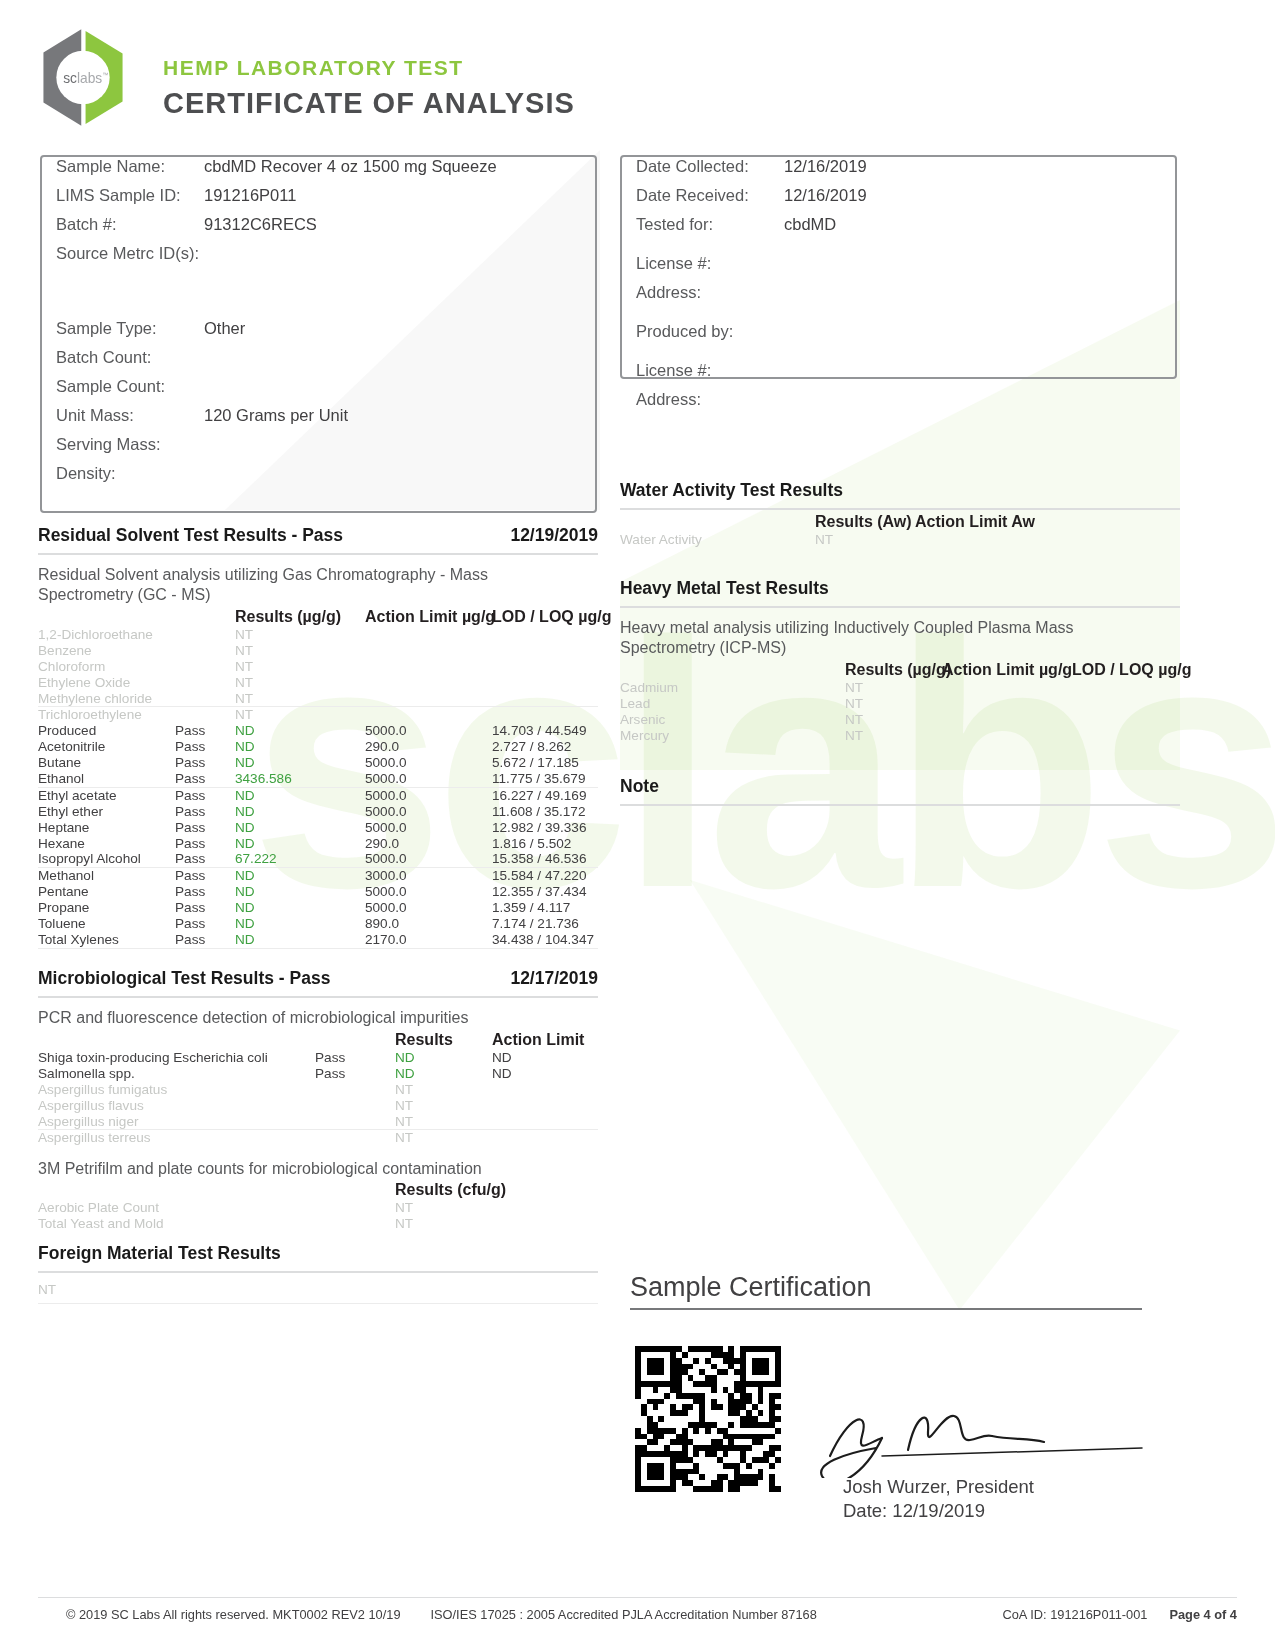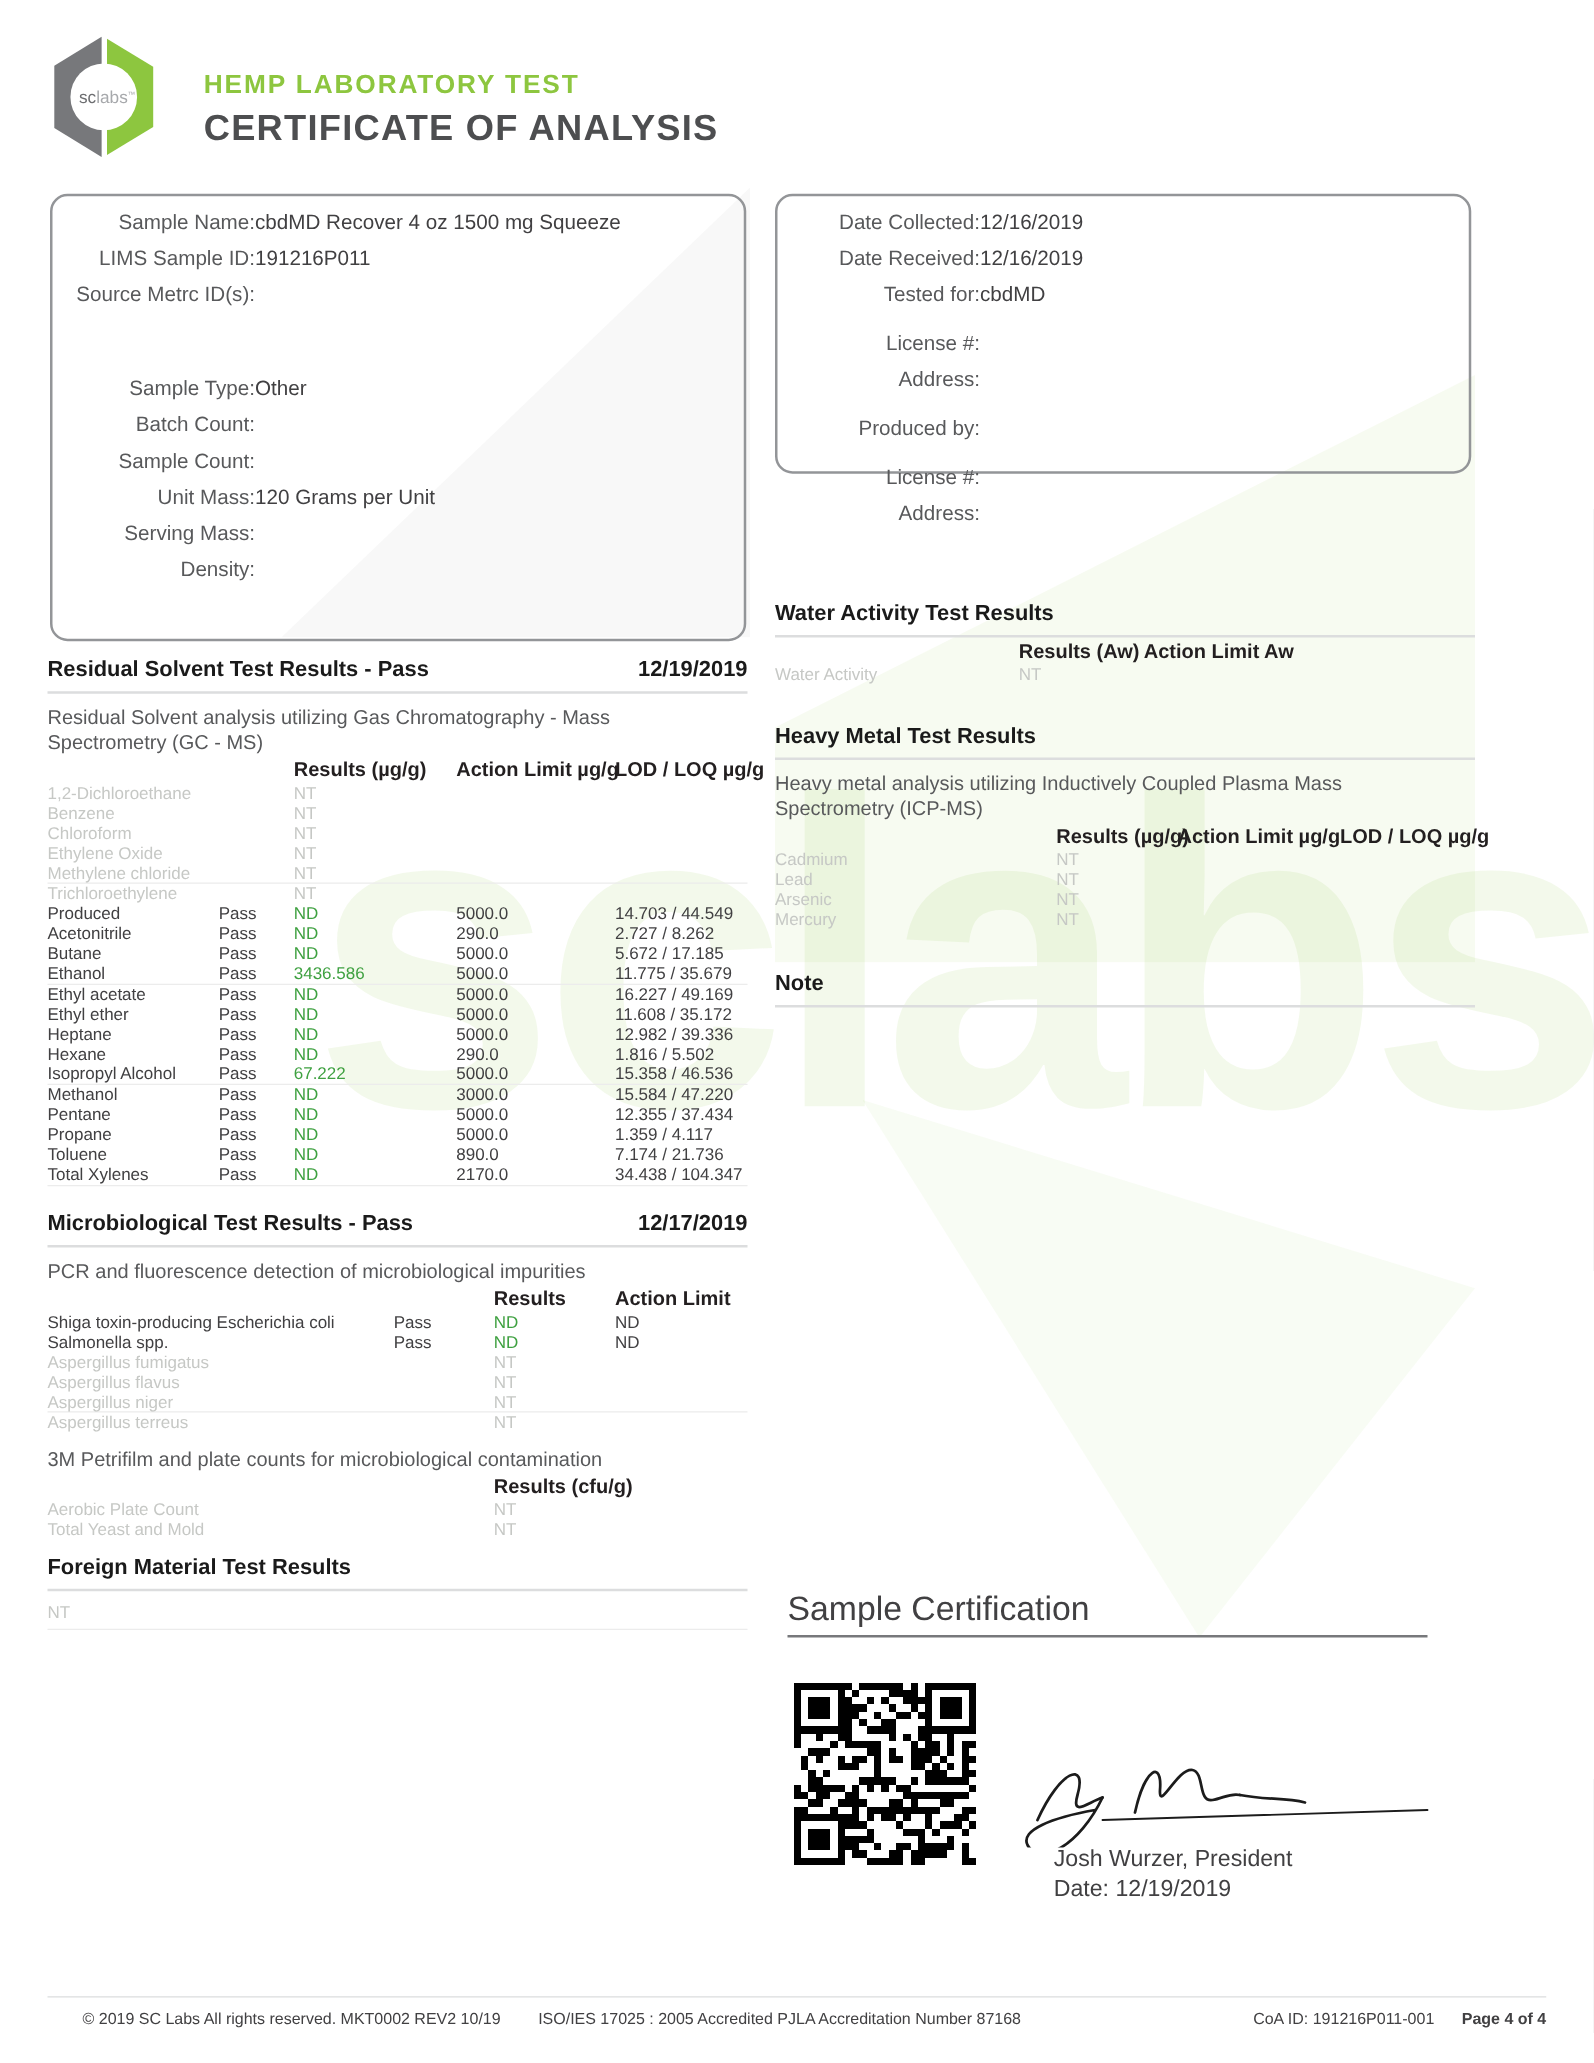--- a/index.html
+++ b/index.html
@@ -15,22 +15,22 @@
   .wm-green2{position:absolute;left:690px;top:880px;width:490px;height:430px;
            background:rgba(141,198,63,0.06);clip-path:polygon(0 0,100% 35%,55% 100%);z-index:0;}
   .content{position:relative;z-index:1;}
   
   .logo{position:absolute;left:40px;top:26px;width:86px;height:103px;}
   .title-block{position:absolute;left:163px;top:56px;}
   .title-green{font-size:21px;font-weight:bold;color:#8dc63f;letter-spacing:1.5px;}
   .title-dark{font-size:29px;font-weight:bold;color:#4d4e50;letter-spacing:1px;margin-top:7px;}
   .address{position:absolute;left:875px;top:46px;font-size:17px;color:#6d6e71;line-height:21.5px;}
   
-  .info-box{position:absolute;border:2px solid #939598;border-radius:14px;box-sizing:border-box;
-            padding:12px 14px;background:transparent;text-align:right;}
+  .info-box{position:absolute;border:2px solid #939598;border-radius:4px;box-sizing:border-box;
+            padding:0 14px;background:transparent;}
   #sample-box{left:40px;top:155px;width:557px;height:358px;}
   #test-box{left:620px;top:155px;width:557px;height:224px;}
   .info-row{display:flex;height:29px;font-size:16.5px;}
   .info-row[data-state="gap"]{margin-top:46px;}
   #test-box .info-row[data-state="gap"]{margin-top:10px;}
   .info-label{width:148px;color:#58595b;flex:none;}
   .info-value{color:#414042;}
   
   .sec{position:absolute;width:560px;}
   .sec-head{display:flex;justify-content:space-between;align-items:baseline;
@@ -126,20 +126,24 @@
 
     <div class="info-box" id="sample-box">
 
     <div class="info-row">
         <span class="info-label">Sample Name:</span>
         <span class="info-value">cbdMD Recover 4 oz 1500 mg Squeeze</span>
       </div>
         <div class="info-row">
         <span class="info-label">LIMS Sample ID:</span>
         <span class="info-value">191216P011</span>
+      </div>
+        <div class="info-row">
+        <span class="info-label">Batch #:</span>
+        <span class="info-value">91312C6RECS</span>
       </div>
         <div class="info-row">
         <span class="info-label">Source Metrc ID(s):</span>
         <span class="info-value"></span>
       </div>
         <div class="info-row" data-state="gap">
         <span class="info-label">Sample Type:</span>
         <span class="info-value">Other</span>
       </div>
         <div class="info-row">

